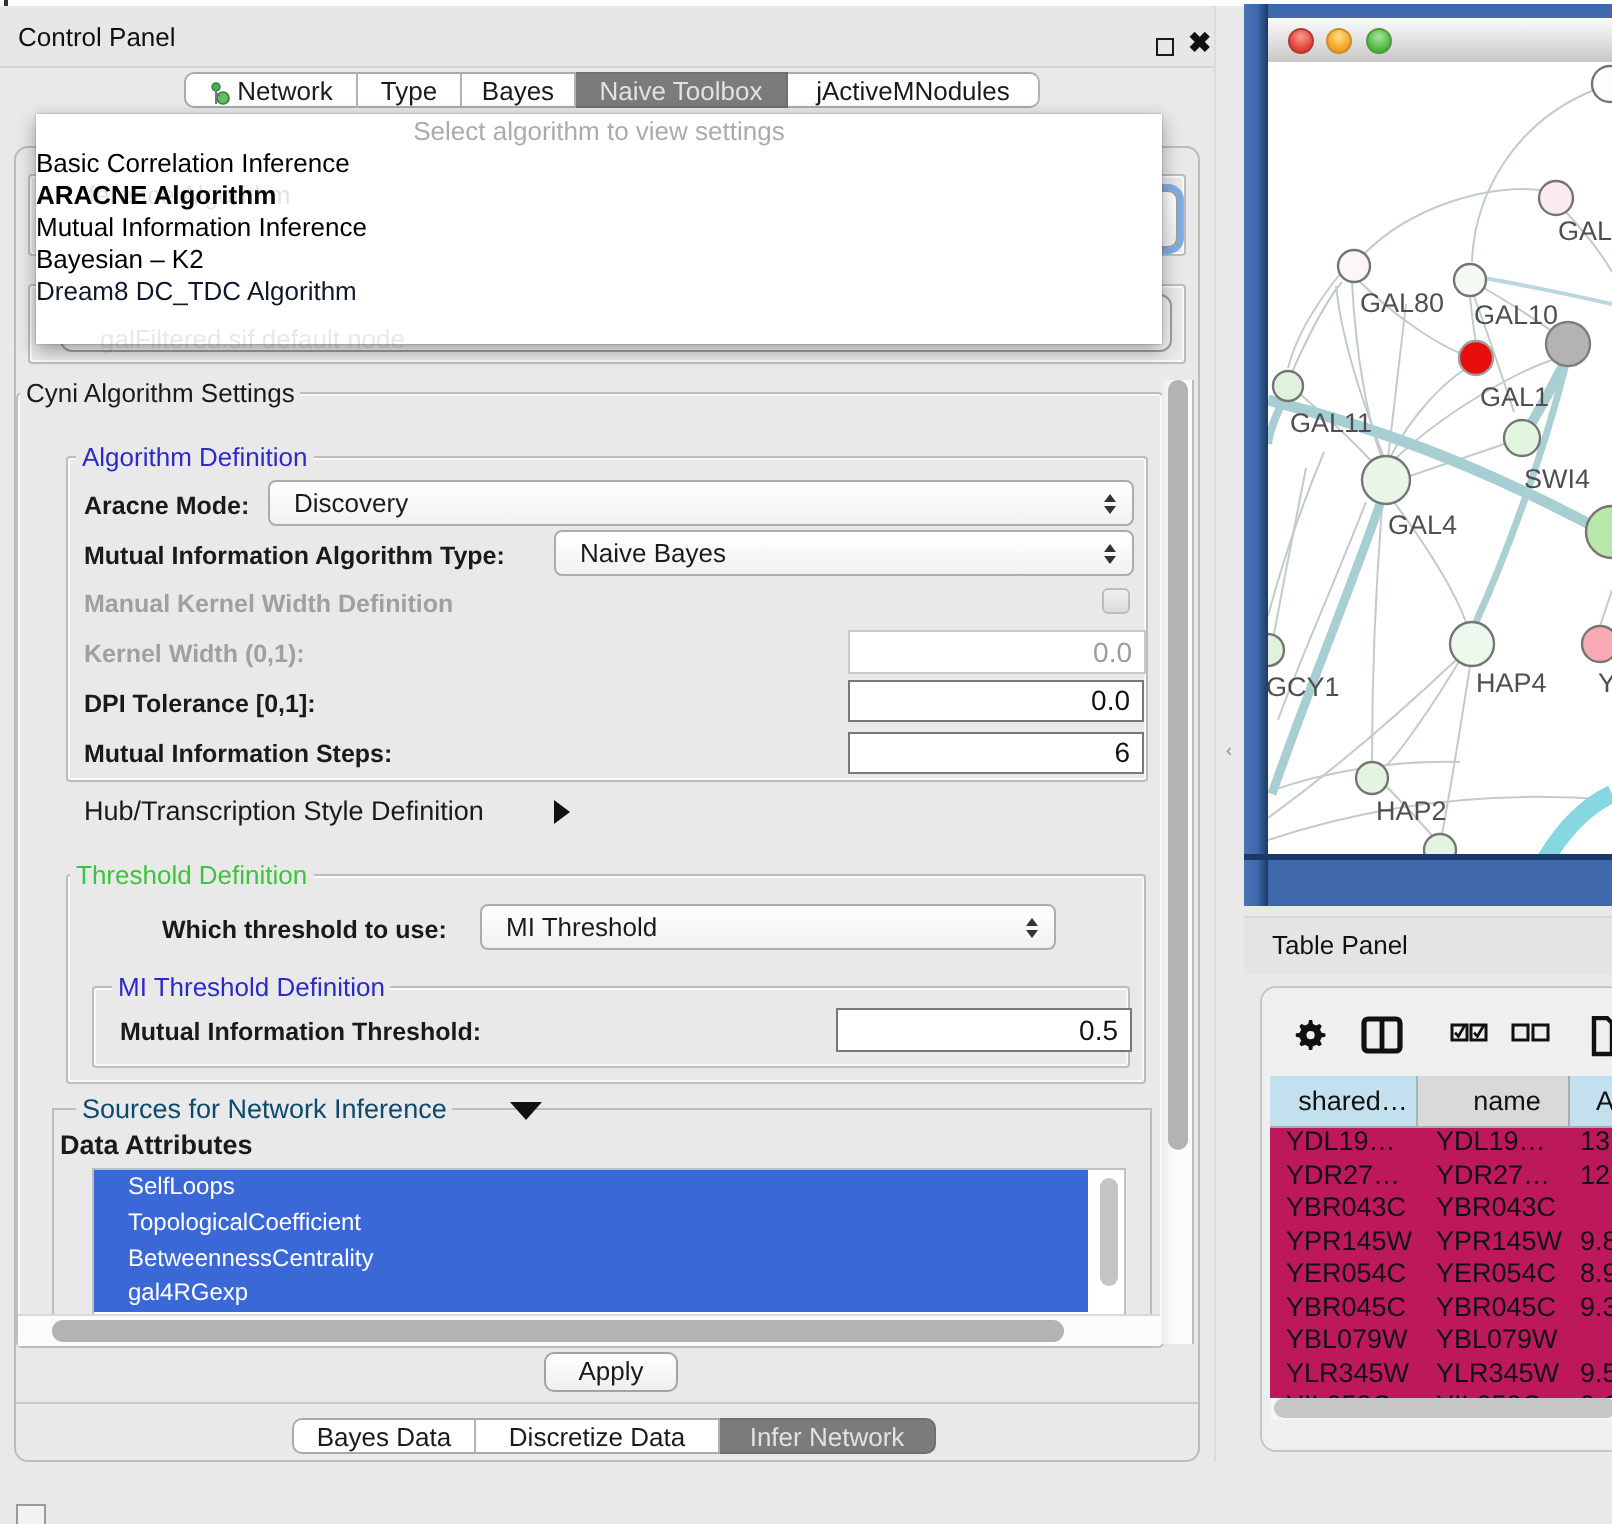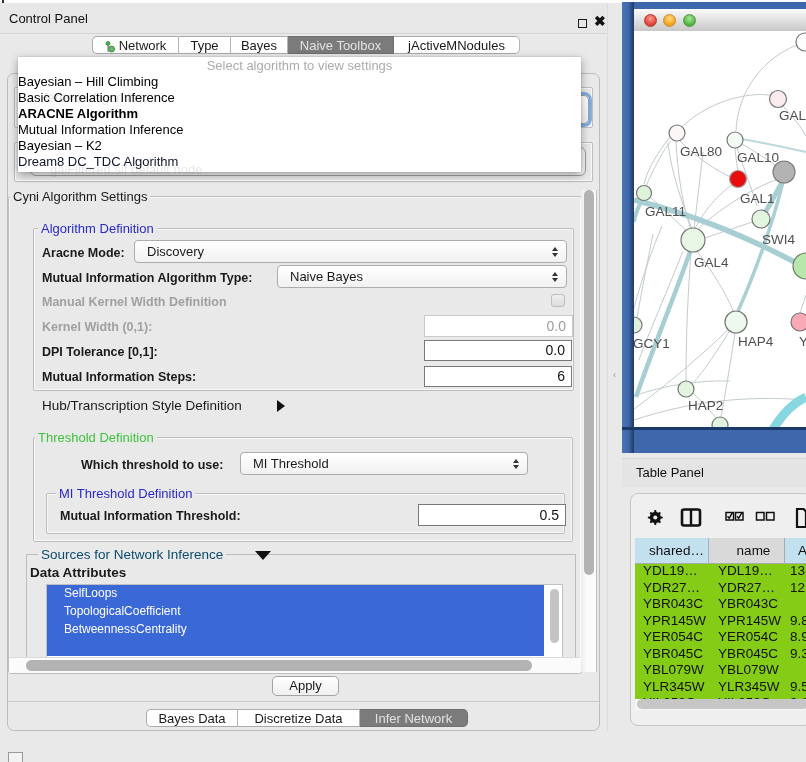--- a/index.html
+++ b/index.html
@@ -90,20 +90,21 @@
 <div class="abs" style="left:26px;top:554px;width:548px;height:104px;border-top:1px solid #BDBDBD;border-left:1px solid #BDBDBD;border-right:1px solid #BDBDBD;"></div>
 <div class="gtitle" style="left:38px;top:547px;color:#0c4a6e;font-size:13.5px;">Sources for Network Inference</div>
 <div class="abs" style="left:255px;top:551px;width:0;height:0;border-left:8px solid transparent;border-right:8px solid transparent;border-top:9px solid #111;"></div>
 <div class="lbl bold" style="left:30px;top:565px;font-size:13.5px;">Data Attributes</div>
 
 <div class="abs" style="left:46px;top:584px;width:515px;height:73px;background:#FFF;border:1px solid #BFBFBF;"></div>
 <div class="abs" style="left:47px;top:585px;width:497px;height:71px;background:#3B68D7;">
   <div style="height:17.75px;line-height:17.75px;padding-left:17px;font-size:12px;color:#FFF;">SelfLoops</div>
   <div style="height:17.75px;line-height:17.75px;padding-left:17px;font-size:12px;color:#FFF;">TopologicalCoefficient</div>
   <div style="height:17.75px;line-height:17.75px;padding-left:17px;font-size:12px;color:#FFF;">BetweennessCentrality</div>
+  <div style="height:17.75px;line-height:17.75px;padding-left:17px;font-size:12px;color:#FFF;">gal4RGexp</div>
 </div>
 <div class="abs" style="left:550px;top:589px;width:9px;height:54px;border-radius:4.5px;background:#C4C4C4;"></div>
 
 <div class="abs" style="left:9px;top:657px;width:571px;height:15px;background:#FBFBFB;border-top:1px solid #DADADA;"></div>
 <div class="abs" style="left:26px;top:660px;width:506px;height:11px;border-radius:5.5px;background:#B3B3B3;"></div>
 <div class="abs" style="left:581px;top:190px;width:15px;height:482px;background:linear-gradient(90deg,#EDEDED,#FBFBFB 40%,#FBFBFB);border-right:1px solid #BDBDBD;"></div>
 <div class="abs" style="left:584px;top:190px;width:10px;height:385px;border-radius:5px;background:#B3B3B3;"></div>
 
 <div class="abs" style="left:272px;top:676px;width:65px;height:18px;border:1px solid #A3A3A3;border-radius:5px;background:linear-gradient(#FFF,#EFEFEF);text-align:center;line-height:18px;font-size:13px;color:#1A1A1A;">Apply</div>
 
@@ -111,21 +112,20 @@
 <div class="seg" style="left:146px;top:709px;">
   <div style="width:90px;">Bayes Data</div>
   <div style="width:121px;">Discretize Data</div>
   <div class="sel" style="width:107px;">Infer Network</div>
 </div>
 
 <div class="abs" style="left:18px;top:57px;width:563px;height:115px;background:#FFF;box-shadow:0 3px 9px rgba(0,0,0,0.35),0 0 1px rgba(0,0,0,0.3);">
   <div style="position:absolute;left:26px;top:33px;font-size:13px;color:rgba(80,80,80,0.16);">ference Algorithm</div>
     <div style="position:absolute;left:32px;top:105px;font-size:13px;color:rgba(80,80,80,0.13);">galFiltered.sif default node</div>
     <div style="height:17px;line-height:17px;text-align:center;font-size:13px;color:#ABABAB;position:relative;">Select algorithm to view settings</div>
-  <div style="height:16px;line-height:16px;padding-left:0px;font-size:13px;color:#000;">Bayesian – Hill Climbing</div>
   <div style="height:16px;line-height:16px;padding-left:0px;font-size:13px;color:#000;">Basic Correlation Inference</div>
   <div style="height:16px;line-height:16px;padding-left:0px;font-size:13px;color:#000;font-weight:bold;">ARACNE Algorithm</div>
   <div style="height:16px;line-height:16px;padding-left:0px;font-size:13px;color:#000;">Mutual Information Inference</div>
   <div style="height:16px;line-height:16px;padding-left:0px;font-size:13px;color:#000;">Bayesian – K2</div>
   <div style="height:16px;line-height:16px;padding-left:0px;font-size:13px;color:#0f172a;">Dream8 DC_TDC Algorithm</div>
 </div>
 
 <div class="abs" style="left:622px;top:2px;width:184px;height:451px;background:#3E68AB;"></div>
 <div class="abs" style="left:622px;top:2px;width:12px;height:451px;background:linear-gradient(90deg,#4B74B3,#3E68AB 55%,#24426F 92%,#1C3A66 100%);"></div>
 <div class="abs" style="left:622px;top:427px;width:184px;height:3px;background:#1B3966;"></div>
@@ -226,21 +226,21 @@
     <rect x="113.5" y="4.5" width="7.5" height="7.5"></rect>
     <rect x="123.5" y="4.5" width="7.5" height="7.5"></rect>
   </g>
   <g stroke="#111" stroke-width="1.4" fill="none">
     <path d="M 84.5,8.3 L 86.2,10.2 L 89.3,4.8"></path>
     <path d="M 94,8.3 L 95.7,10.2 L 98.8,4.8"></path>
   </g>
   <path d="M 154,1 L 160.5,1 L 163,3.5 L 163,19 L 154,19 Z" fill="none" stroke="#111" stroke-width="2.2"></path>
 </svg>
 
-<div class="abs" style="left:635px;top:538px;width:171px;height:172px;background:#84cc16;overflow:hidden;">
+<div class="abs" style="left:635px;top:538px;width:171px;height:172px;background:#be185d;overflow:hidden;">
   <div class="abs" style="left:0;top:0;width:73px;height:25px;background:#C2E0ED;border-right:1px solid #9FB7C2;border-bottom:1px solid #ABABAB;text-align:center;line-height:25px;font-size:13.5px;color:#111;text-indent:10px;">shared…</div>
   <div class="abs" style="left:74px;top:0;width:75px;height:25px;background:#D9D9D9;border-right:1px solid #ABABAB;border-bottom:1px solid #ABABAB;text-align:center;line-height:25px;font-size:13.5px;color:#111;text-indent:14px;">name</div>
   <div class="abs" style="left:150px;top:0;width:21px;height:25px;background:#C2E0ED;border-bottom:1px solid #ABABAB;line-height:25px;font-size:13.5px;color:#111;">
       <span style="position:absolute;left:13px;">A</span>
     </div>
   <div class="abs" style="left:0;top:25px;width:171px;font-size:13.5px;color:#111;">
     <div style="height:16.5px;line-height:16.5px;">
         <span style="position:absolute;left:8px;">YDL19…</span>
         <span style="position:absolute;left:83px;">YDL19…</span>
         <span style="position:absolute;left:155px;">13.5</span>

